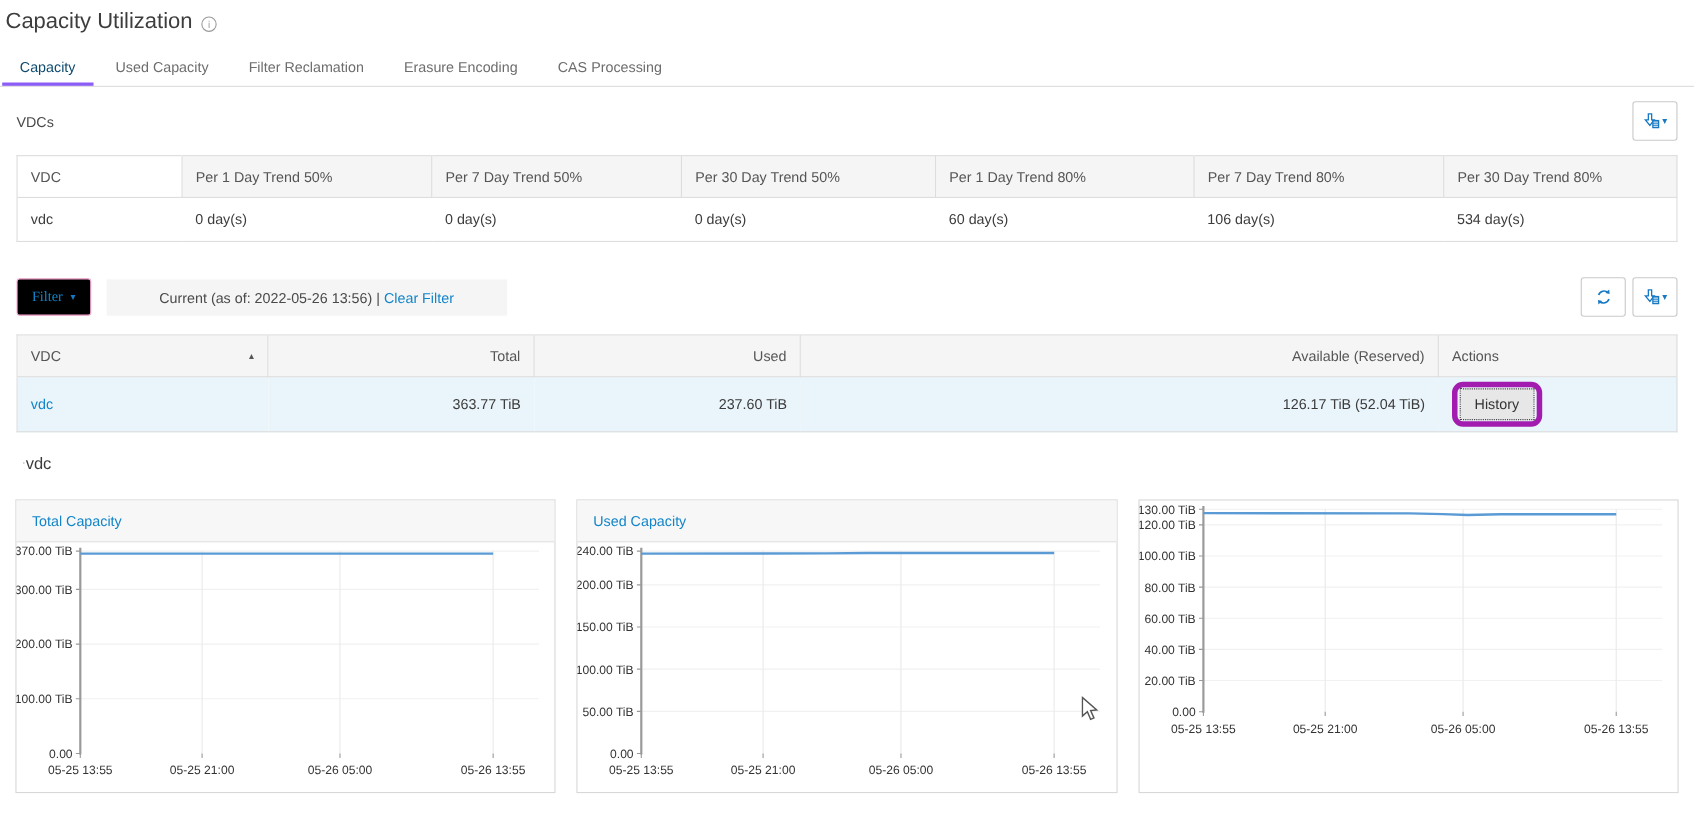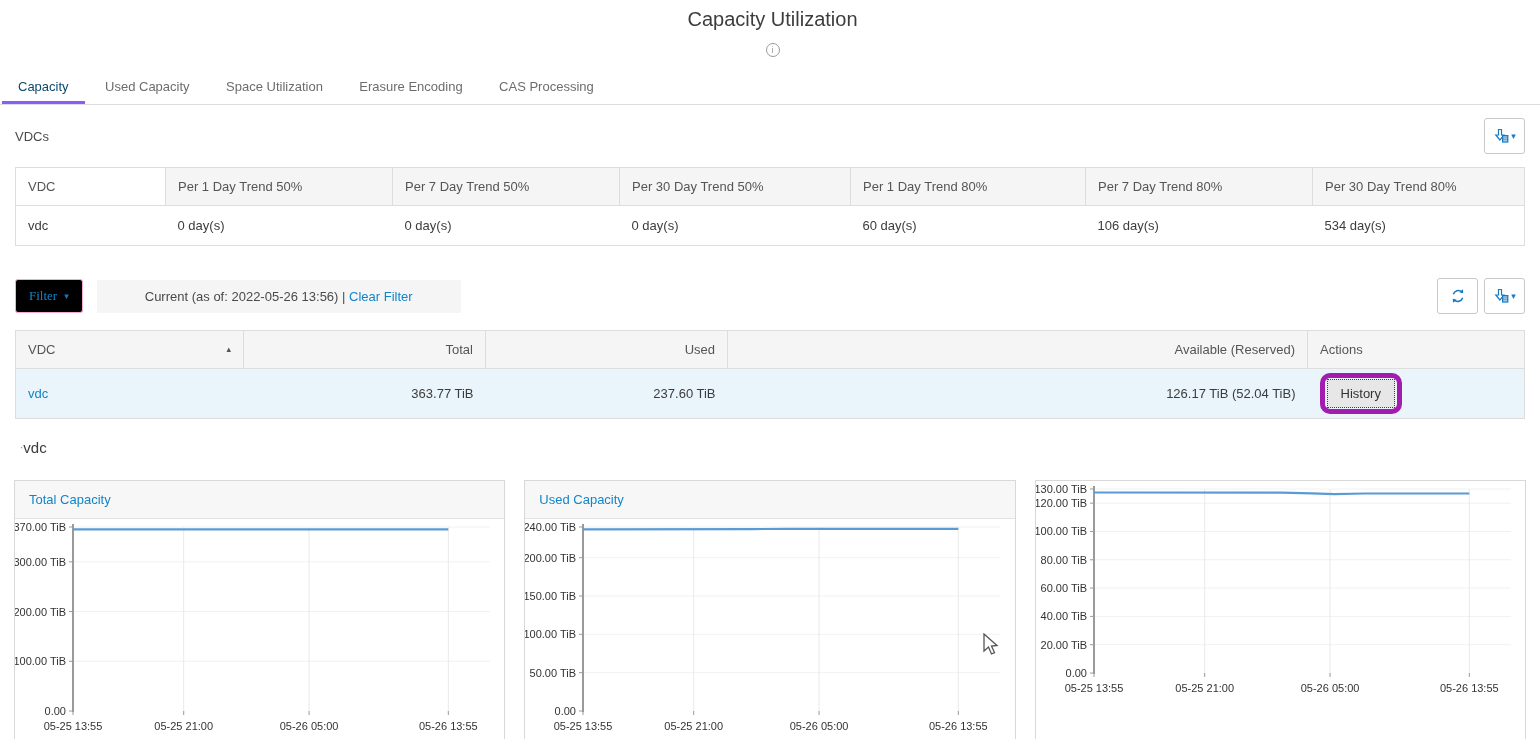--- a/index.html
+++ b/index.html
@@ -1,20 +1,20 @@
 <!DOCTYPE html>
 <html><head>
 <meta charset="utf-8">
 <style>
   * { margin:0; padding:0; box-sizing:border-box; }
   html,body { width:1540px; height:739px; background:#fff; overflow:hidden;
               font-family:"Liberation Sans", sans-serif; color:#3d3d3d; }
 
   
-  .page-header { padding:8px 0 0 5px; display:flex; align-items:center; gap:8px;flex-direction:column; }
+  .page-header { padding:8px 0 0 5px; display:flex; align-items:center; gap:8px; }
   .page-title { font-size:20px; font-weight:400; color:#3d3d3d; }
   .info-icon { width:14px; height:14px; border:1px solid #9a9a9a; border-radius:50%;
                color:#9a9a9a; font-size:9px; line-height:12px; text-align:center;
                display:inline-block; margin-top:4px; cursor:default; }
 
   
   .tab-bar { margin-top:16px; border-bottom:1px solid #dcdcdc; padding-left:2px; }
   .tab { display:inline-block; font-size:13px; color:#6d6d6d; padding:6px 16px 10px 16px;
          cursor:pointer; text-decoration:none; }
   .tab.active { color:#0c4a6e; border-bottom:3px solid #8b5cf6; padding-bottom:7px; }
@@ -83,21 +83,21 @@
 <body>
 
 <div class="page-header">
   <span class="page-title">Capacity Utilization</span>
   <span class="info-icon">i</span>
 </div>
 
 <div class="tab-bar">
   <a class="tab active">Capacity</a>
   <a class="tab">Used Capacity</a>
-  <a class="tab">Space Utilization</a>
+  <a class="tab">Filter Reclamation</a>
   <a class="tab">Erasure Encoding</a>
   <a class="tab">CAS Processing</a>
 </div>
 
 <div class="content">
 
   <div class="section-head">
     <span class="section-label">VDCs</span>
     <button class="icon-btn">
       <svg width="17" height="17" viewBox="0 0 17 17">

